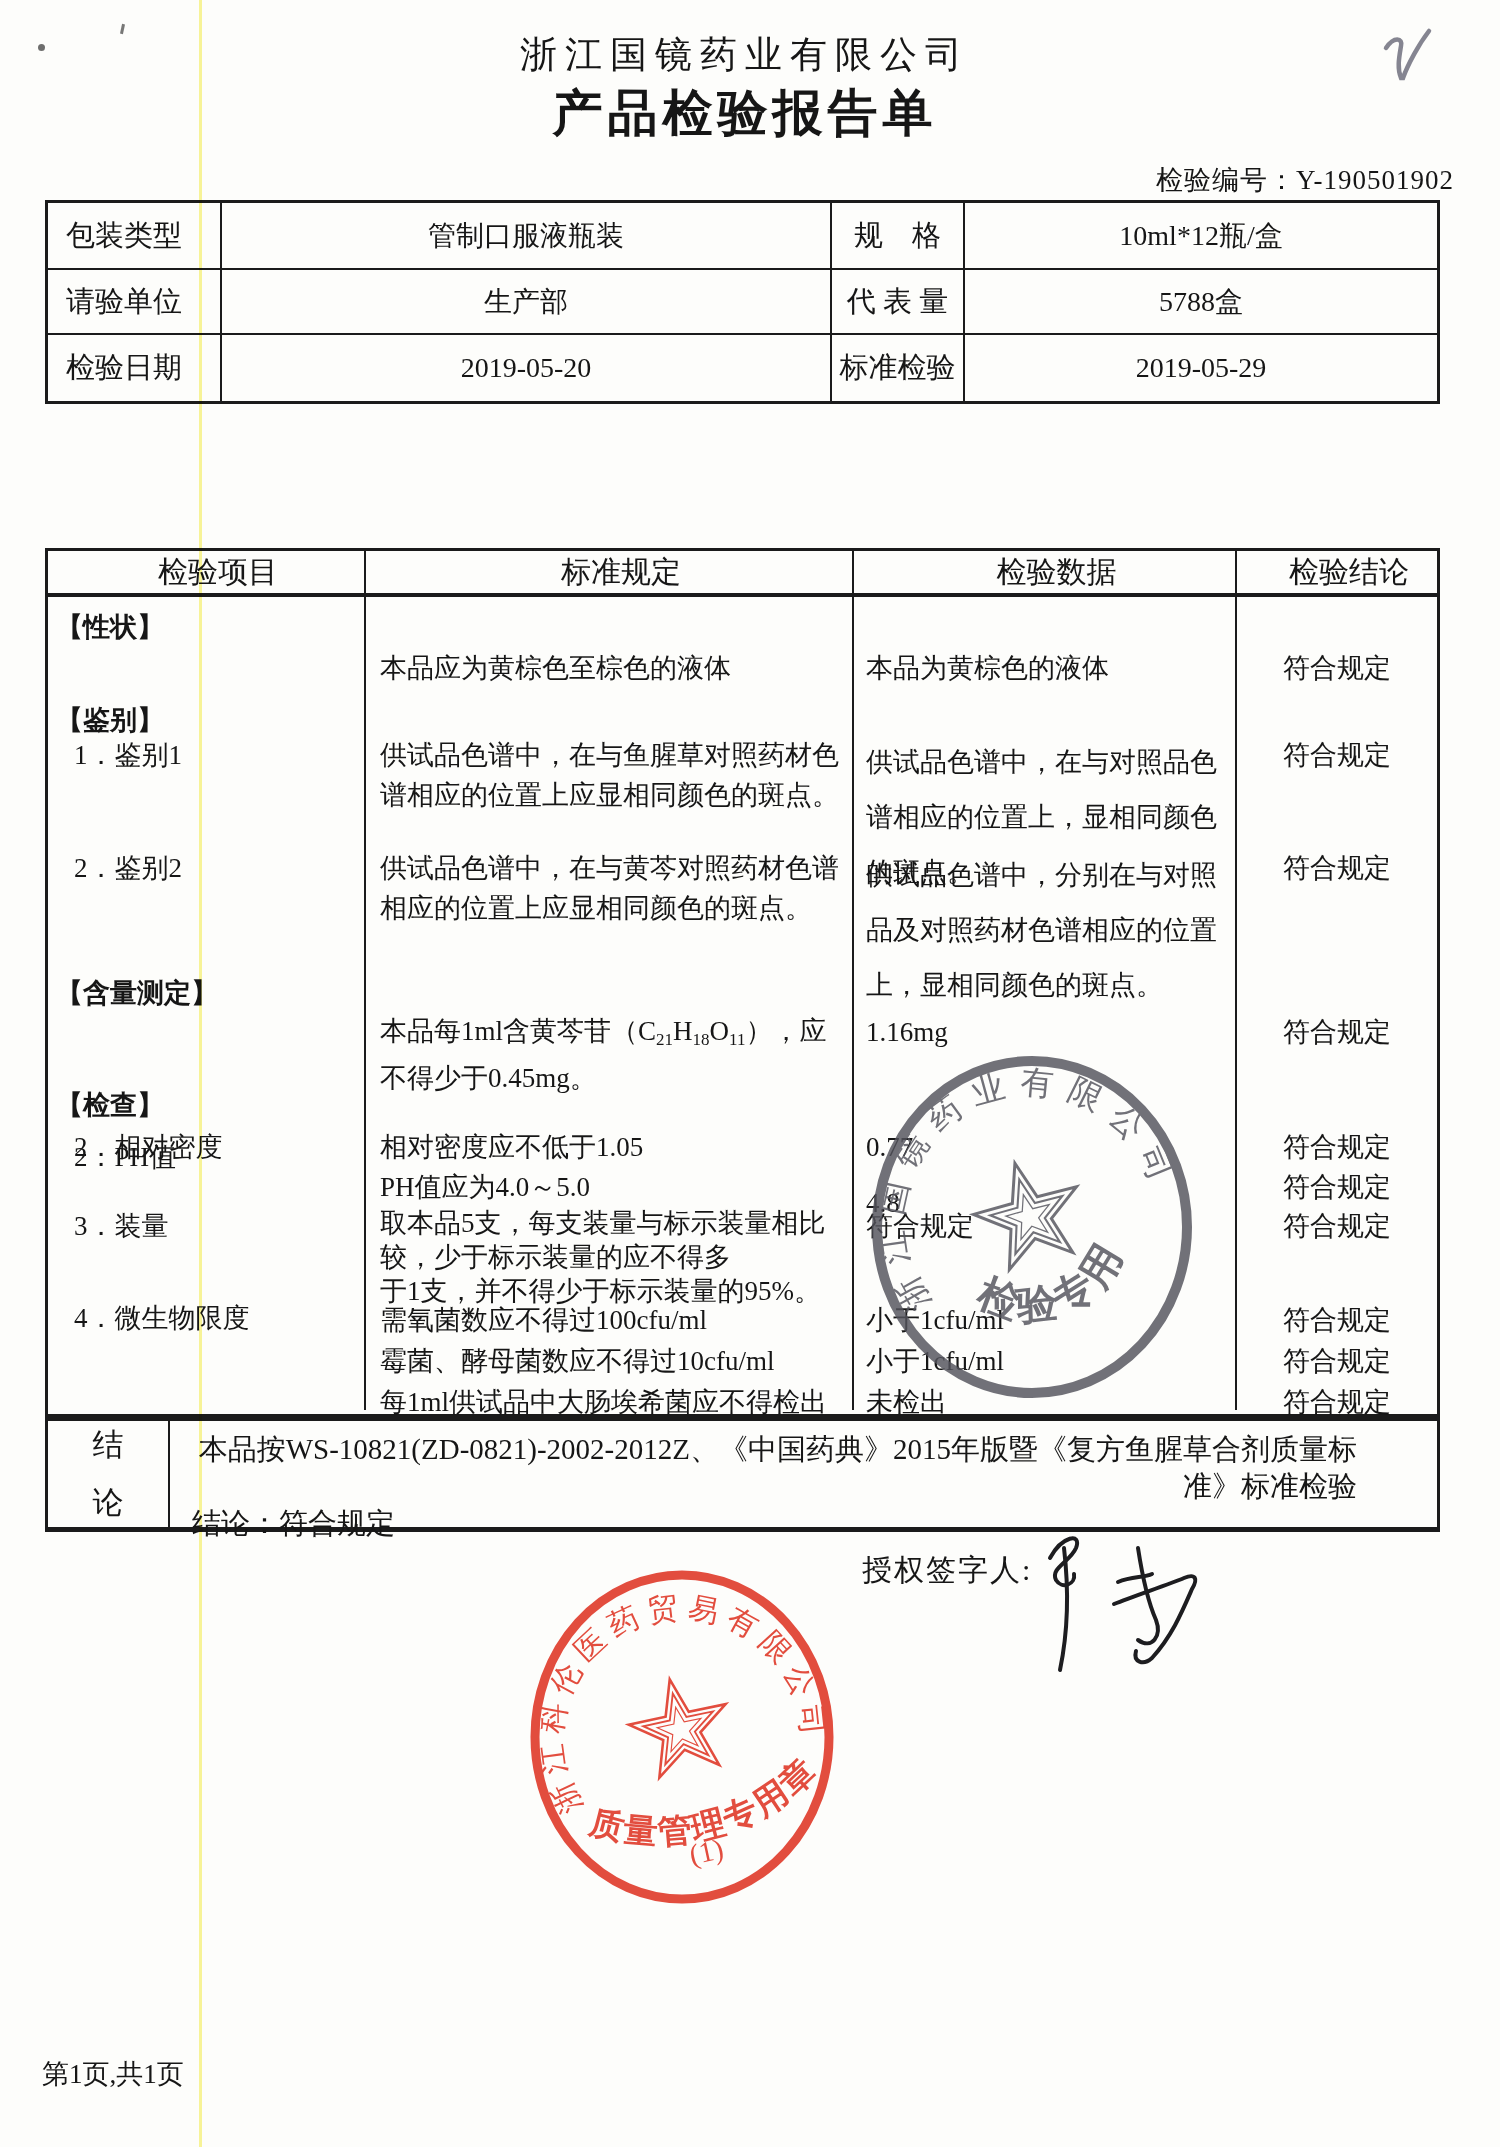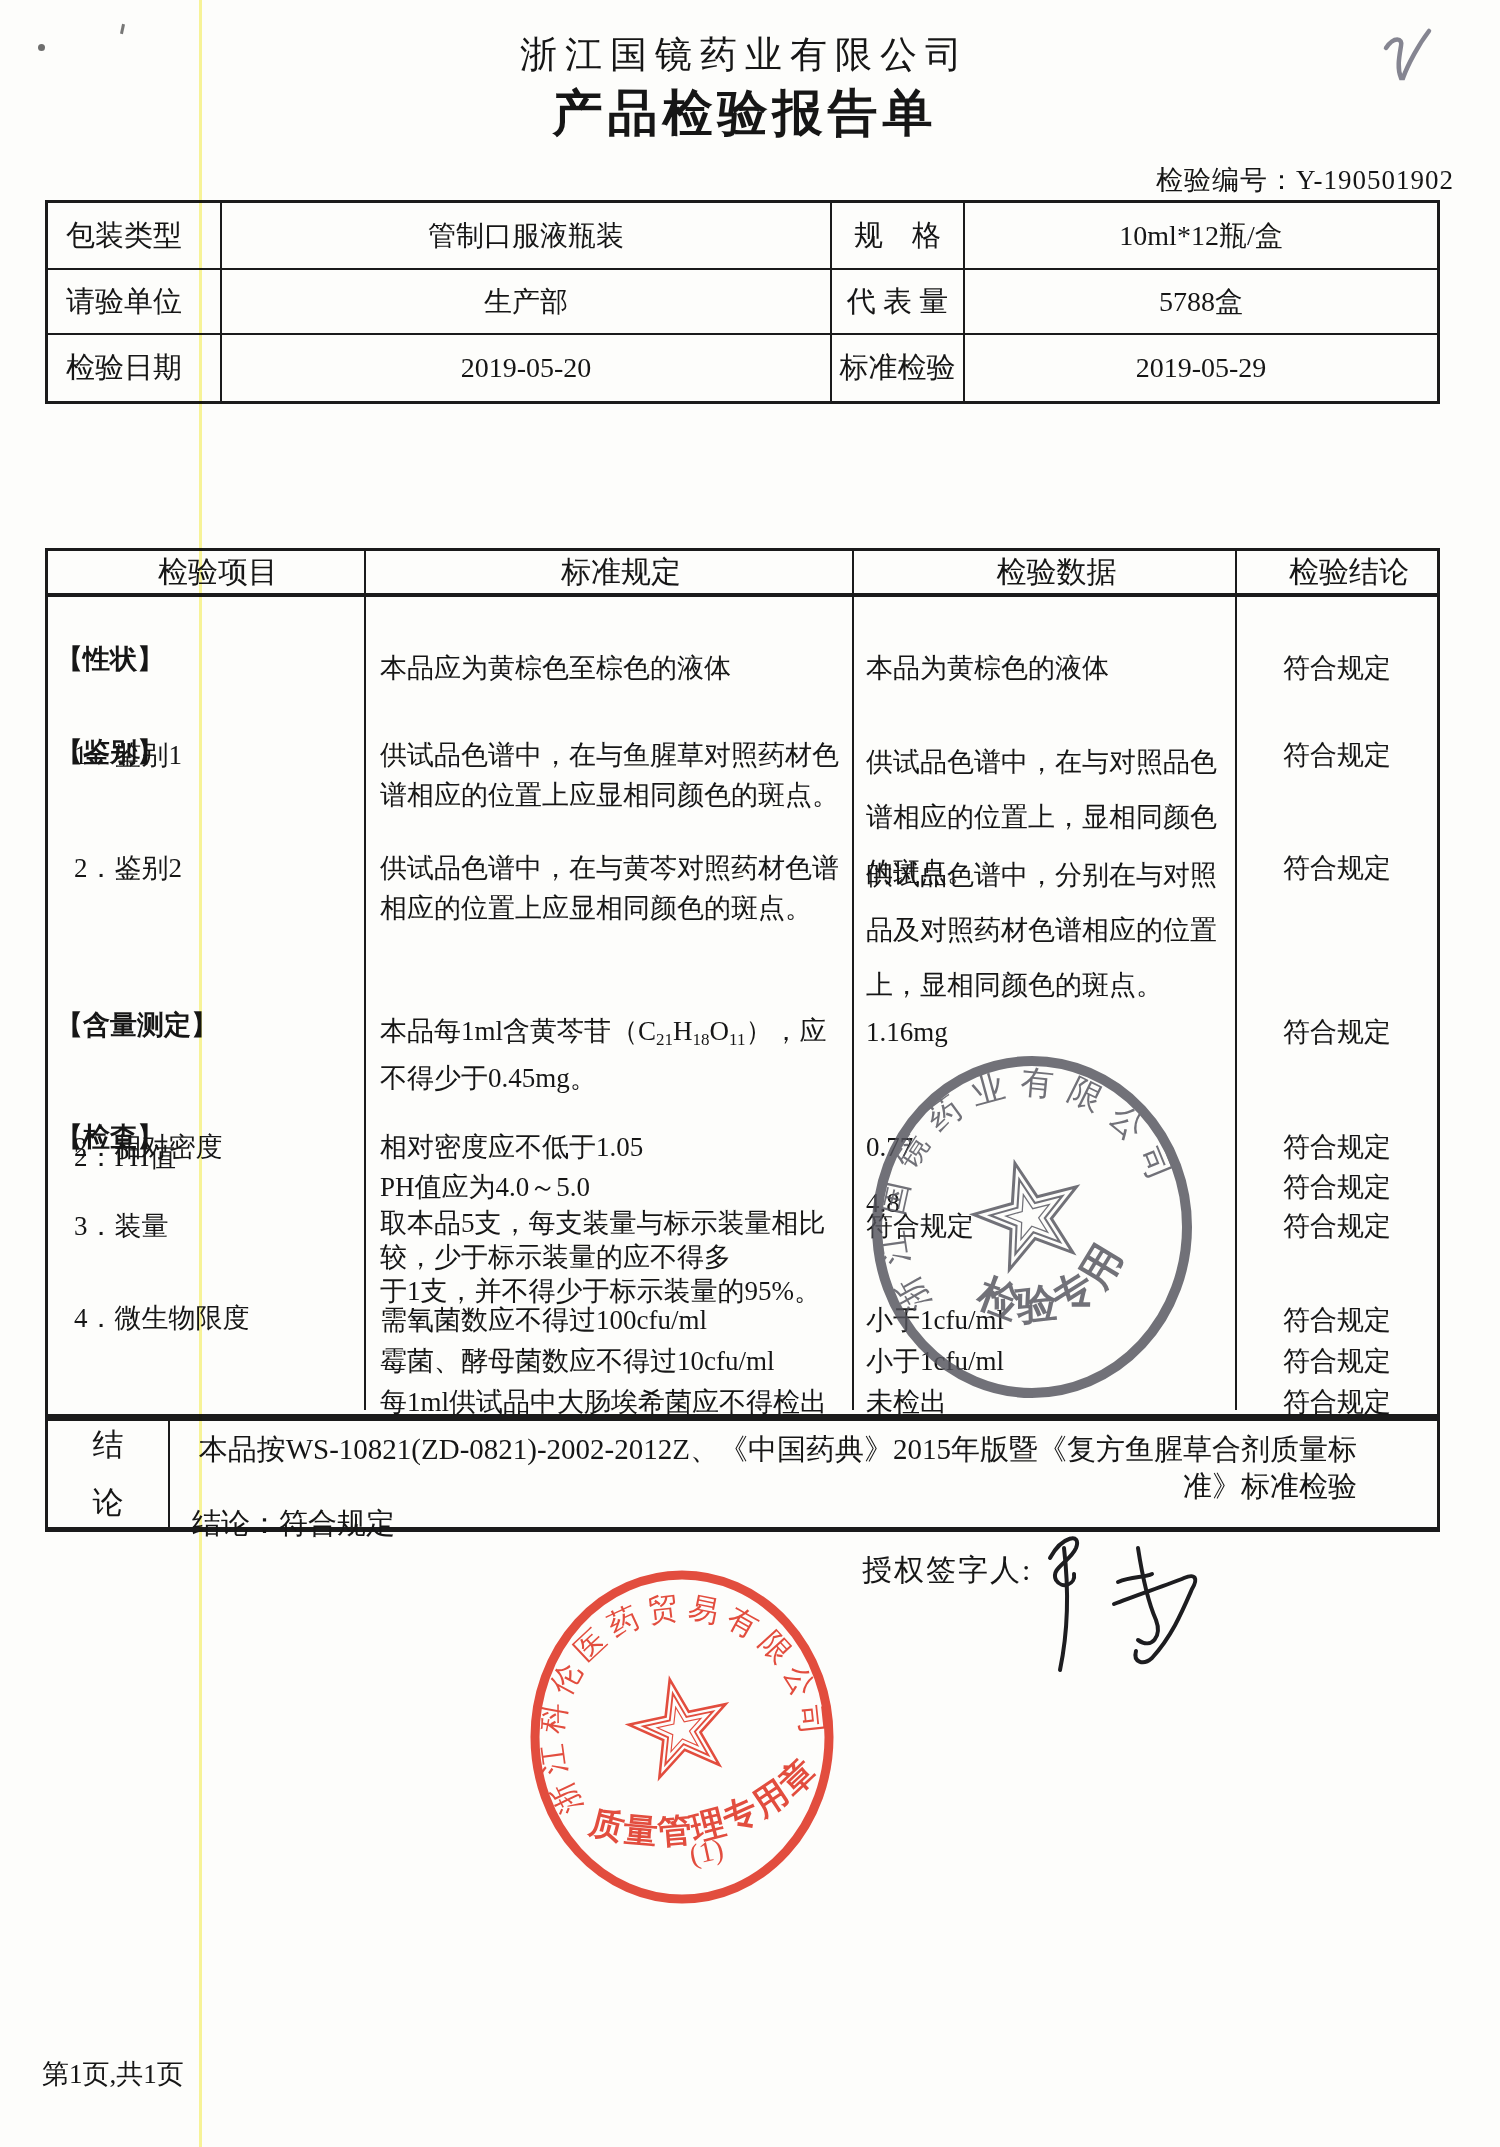--- a/index.html
+++ b/index.html
@@ -27,21 +27,21 @@
   .t2{position:absolute;left:45px;top:548px;width:1395px;height:869px;border:3px solid #1b1b1b;box-sizing:border-box;}
   .t2-head{display:flex;height:46px;border-bottom:4px solid #1b1b1b;box-sizing:border-box;}
   .t2-head .hc{box-sizing:border-box;display:flex;align-items:center;justify-content:center;
                font-size:30px;border-right:2px solid #1b1b1b;padding-left:24px;}
   .t2-head .hc:last-child{border-right:none;}
   .w1{width:318px;} .w2{width:488px;} .w3{width:383px;} .w4{flex:1;}
   .t2-body{position:relative;display:flex;height:813px;}
   .t2-body .col{position:relative;box-sizing:border-box;border-right:2px solid #1b1b1b;}
   .t2-body .col:last-child{border-right:none;}
   .blk{position:absolute;font-size:27px;line-height:40px;}
-  .sec{font-weight:bold;letter-spacing:0px;margin-top:32px;}
+  .sec{font-weight:bold;letter-spacing:0px;}
   .ind{left:26px;}
   .std{left:14px;width:465px;}
   .dat{left:12px;width:360px;}
   .res{left:0;width:100%;text-align:center;}
   .lh55{line-height:55px;}
   .lh34{line-height:34px;}
   sub{font-size:17px;vertical-align:-5px;}
   
   .t3{position:absolute;left:45px;top:1417px;width:1395px;height:115px;box-sizing:border-box;
       border:3px solid #1b1b1b;border-top-width:4px;border-bottom-width:5px;display:flex;}

